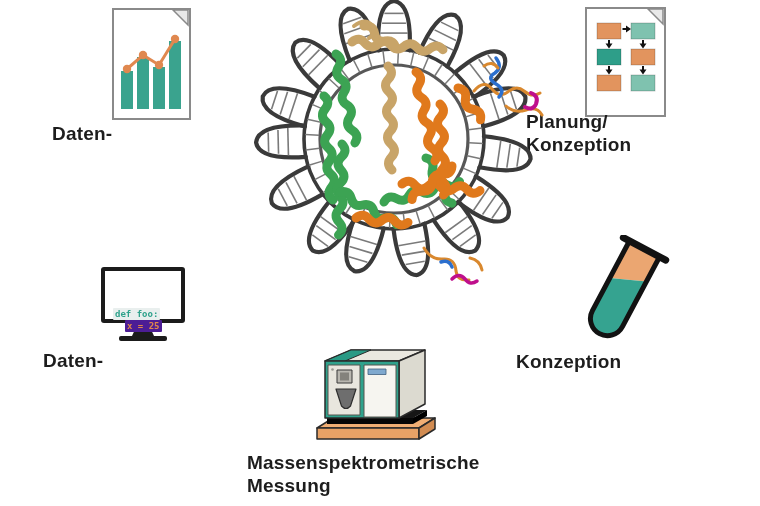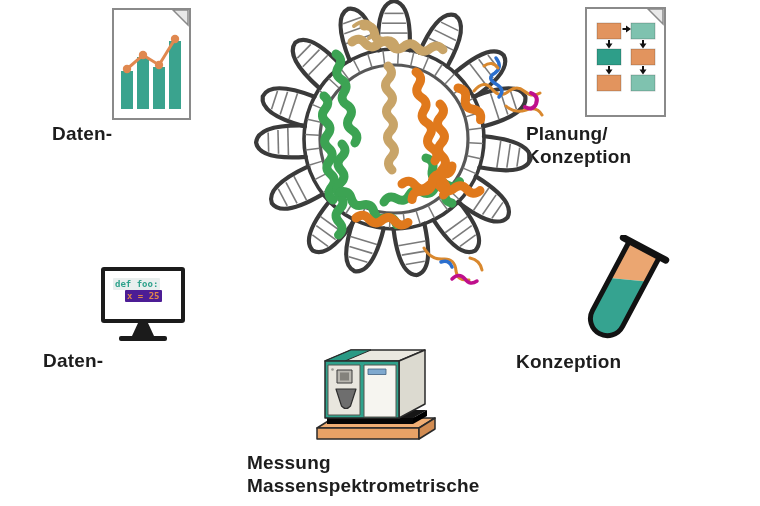--- a/index.html
+++ b/index.html
@@ -72,21 +72,21 @@
       <rect x="23" y="59" width="2" height="4"></rect>
       <path d="M20.5,62.5 L27.5,62.5 L24,67.5 Z"></path>
       <rect x="57" y="33" width="2" height="4"></rect>
       <path d="M54.5,36.5 L61.5,36.5 L58,41.5 Z"></path>
       <rect x="57" y="59" width="2" height="4"></rect>
       <path d="M54.5,62.5 L61.5,62.5 L58,67.5 Z"></path>
       <rect x="37.5" y="21" width="4" height="2"></rect>
       <path d="M41,18.5 L41,25.5 L46,22 Z"></path>
     </g>
   </svg>
-  <div class="node-label" style="left:526px;top:122px;width:200px;">
+  <div class="node-label" style="left:526px;top:110px;width:200px;">
     <div>Planung/</div>
     <div>Konzeption</div>
   </div>
 
   <svg class="abs" style="left:244px;top:-4px;" width="305" height="305" viewBox="0 0 305 305" id="nucleosome-svg">
   <path d="M134.33026761657635,54.37461149855599 Q132.12006333341293,7.55505817935159 150,5 Q167.8799366665871,7.55505817935159 165.66973238342365,54.37461149855599" fill="none" stroke="#3a3a3a" stroke-width="4.2" stroke-linecap="round"></path>
       <line x1="136.25435977247753" y1="37.08825667219185" x2="163.74564022752247" y2="37.08825667219185" stroke="#7a7a7a" stroke-width="1.6"></line>
       <line x1="138.05369720353178" y1="27.21465615417857" x2="161.94630279646825" y2="27.21465615417857" stroke="#7a7a7a" stroke-width="1.6"></line>
       <line x1="140.36254693978262" y1="17.36911407415728" x2="159.6374530602174" y2="17.36911407415728" stroke="#7a7a7a" stroke-width="1.6"></line>
       <path d="M175.20733624290102,56.602140075477976 Q193.96418930721356,13.647093350943635 211.12618530075747,19.27615641850815 Q226.02468912437007,29.486692218300277 203.30472056711181,70.48374826797702" fill="none" stroke="#3a3a3a" stroke-width="4.2" stroke-linecap="round"></path>
@@ -205,21 +205,21 @@
       <path d="M240,70 q8,-6 14,2" fill="none" stroke="#d9882e" stroke-width="3" stroke-linecap="round"></path>
       <path d="M180,252 q7,12 19,11 q12,-1 13,12 q1,10 13,9" fill="none" stroke="#d9882e" stroke-width="3" stroke-linecap="round"></path>
       <path d="M197,266 q8,-3 11,5" fill="none" stroke="#2b6fce" stroke-width="3.5" stroke-linecap="round"></path>
       <path d="M208,283 q7,-7 13,0 q5,7 12,2" fill="none" stroke="#bf0f8c" stroke-width="3.5" stroke-linecap="round"></path>
       <path d="M226,262 q10,2 12,12" fill="none" stroke="#d9882e" stroke-width="3" stroke-linecap="round"></path>
       <path d="M110,30 q12,-9 18,0 q5,8 -3,12" fill="none" stroke="#c8a468" stroke-width="4" stroke-linecap="round"></path>
     </svg>
 
   <div class="monitor">
     <div class="monitor-screen">
-      <span class="code-line l1" style="color:#2fa28c;">def foo:</span><br>
+      <span class="code-line l1" style="color:#2fa28c;margin-top:30px;">def foo:</span><br>
       <span class="code-line l2" style="color:#e0874a;">x = 25</span>
     </div>
     <div class="monitor-stand"></div>
     <div class="monitor-base"></div>
   </div>
   <div class="node-label" style="left:43px;top:349px;width:200px;">
     <div>Daten-</div>
   </div>
 
   <svg class="abs" style="left:575px;top:235px;" width="115" height="115" viewBox="0 0 115 115">
@@ -249,17 +249,17 @@
       <rect x="17" y="19" width="32" height="50" fill="#e8e6de" stroke="#55554f" stroke-width="1"></rect>
       <circle cx="21.5" cy="23.5" r="1.3" fill="#9a9a94"></circle>
       <rect x="26" y="24" width="15" height="13" fill="#b9b7b0" stroke="#3a3a3a" stroke-width="1"></rect>
       <rect x="29" y="26.5" width="9" height="8" fill="#84827c"></rect>
       <path d="M25,43 L45,43 L39.5,60 Q35,65 30.5,60 Z" fill="#6e6e6e" stroke="#2e2e2e" stroke-width="1.2"></path>
       <rect x="53" y="19" width="32" height="52" fill="#f6f5f0" stroke="#55554f" stroke-width="1"></rect>
       <rect x="57" y="23" width="18" height="5.5" fill="#7fa9cf" stroke="#3f5f7f" stroke-width="0.8"></rect>
     </g>
   </svg>
   <div class="node-label" style="left:247px;top:451px;width:260px;">
+    <div>Massenspektrometrische</div>
     <div>Messung</div>
-    <div>Massenspektrometrische</div>
   </div>
 
 </div>
 
 </body></html>

